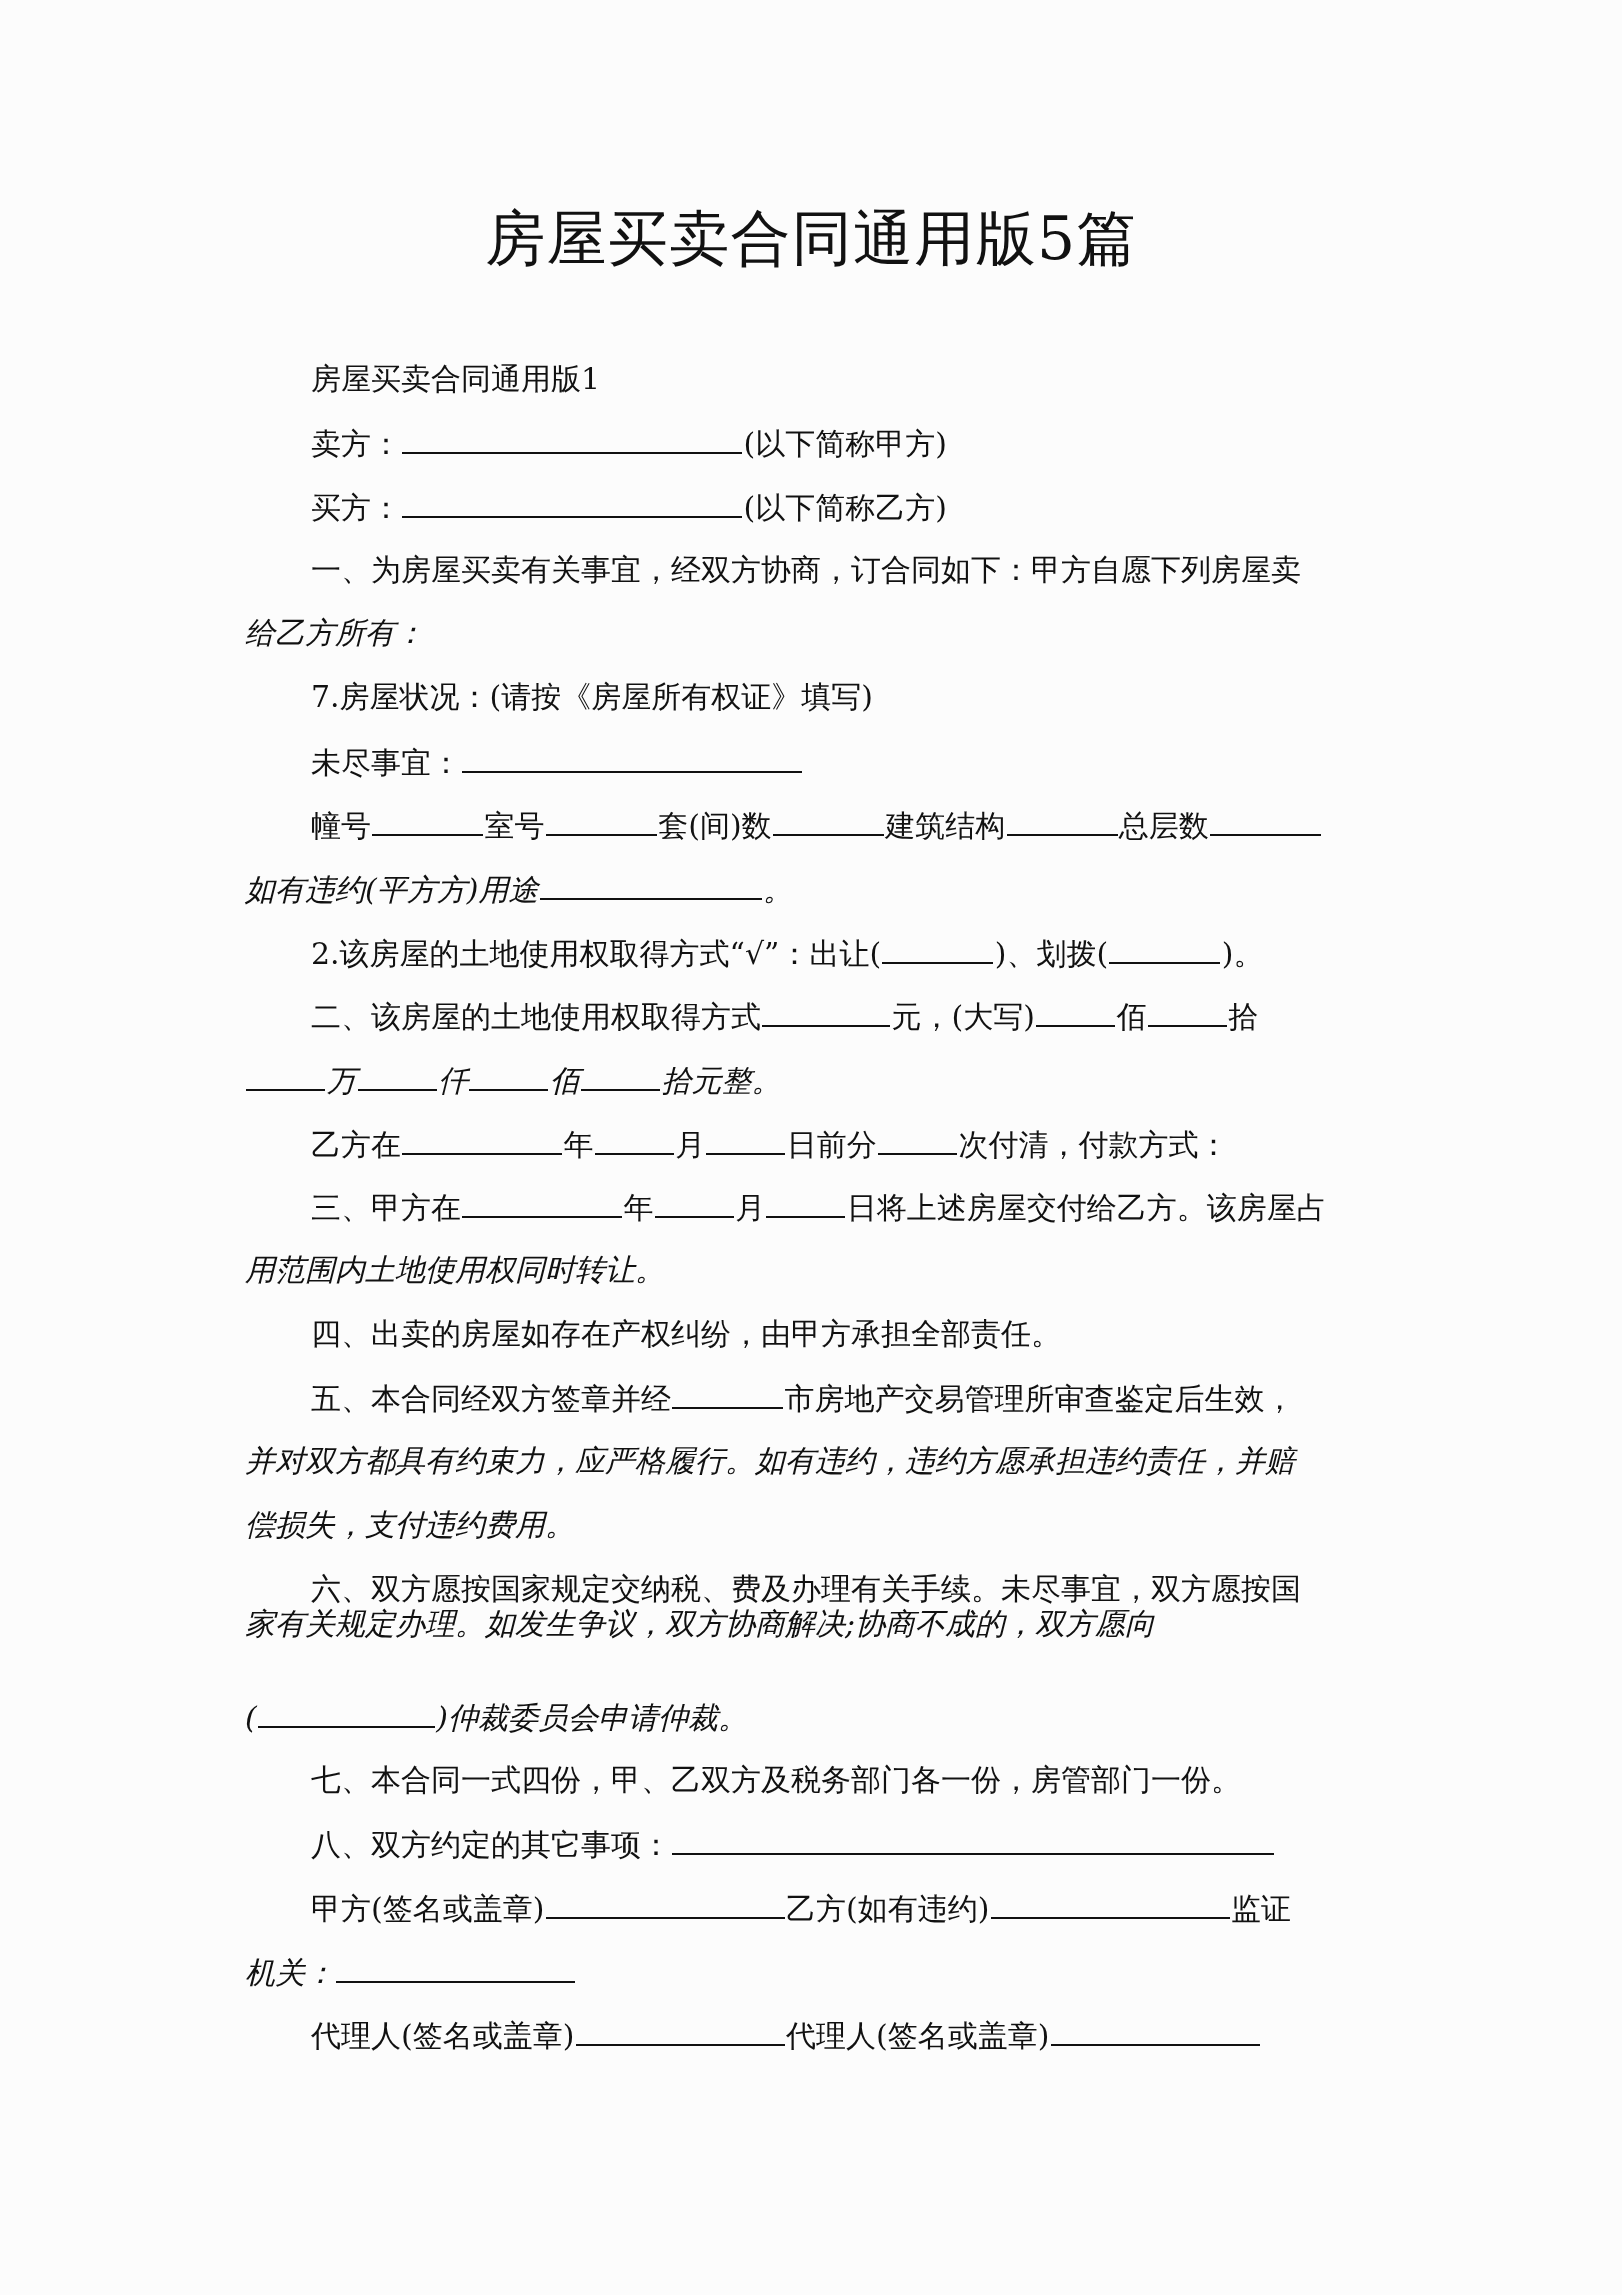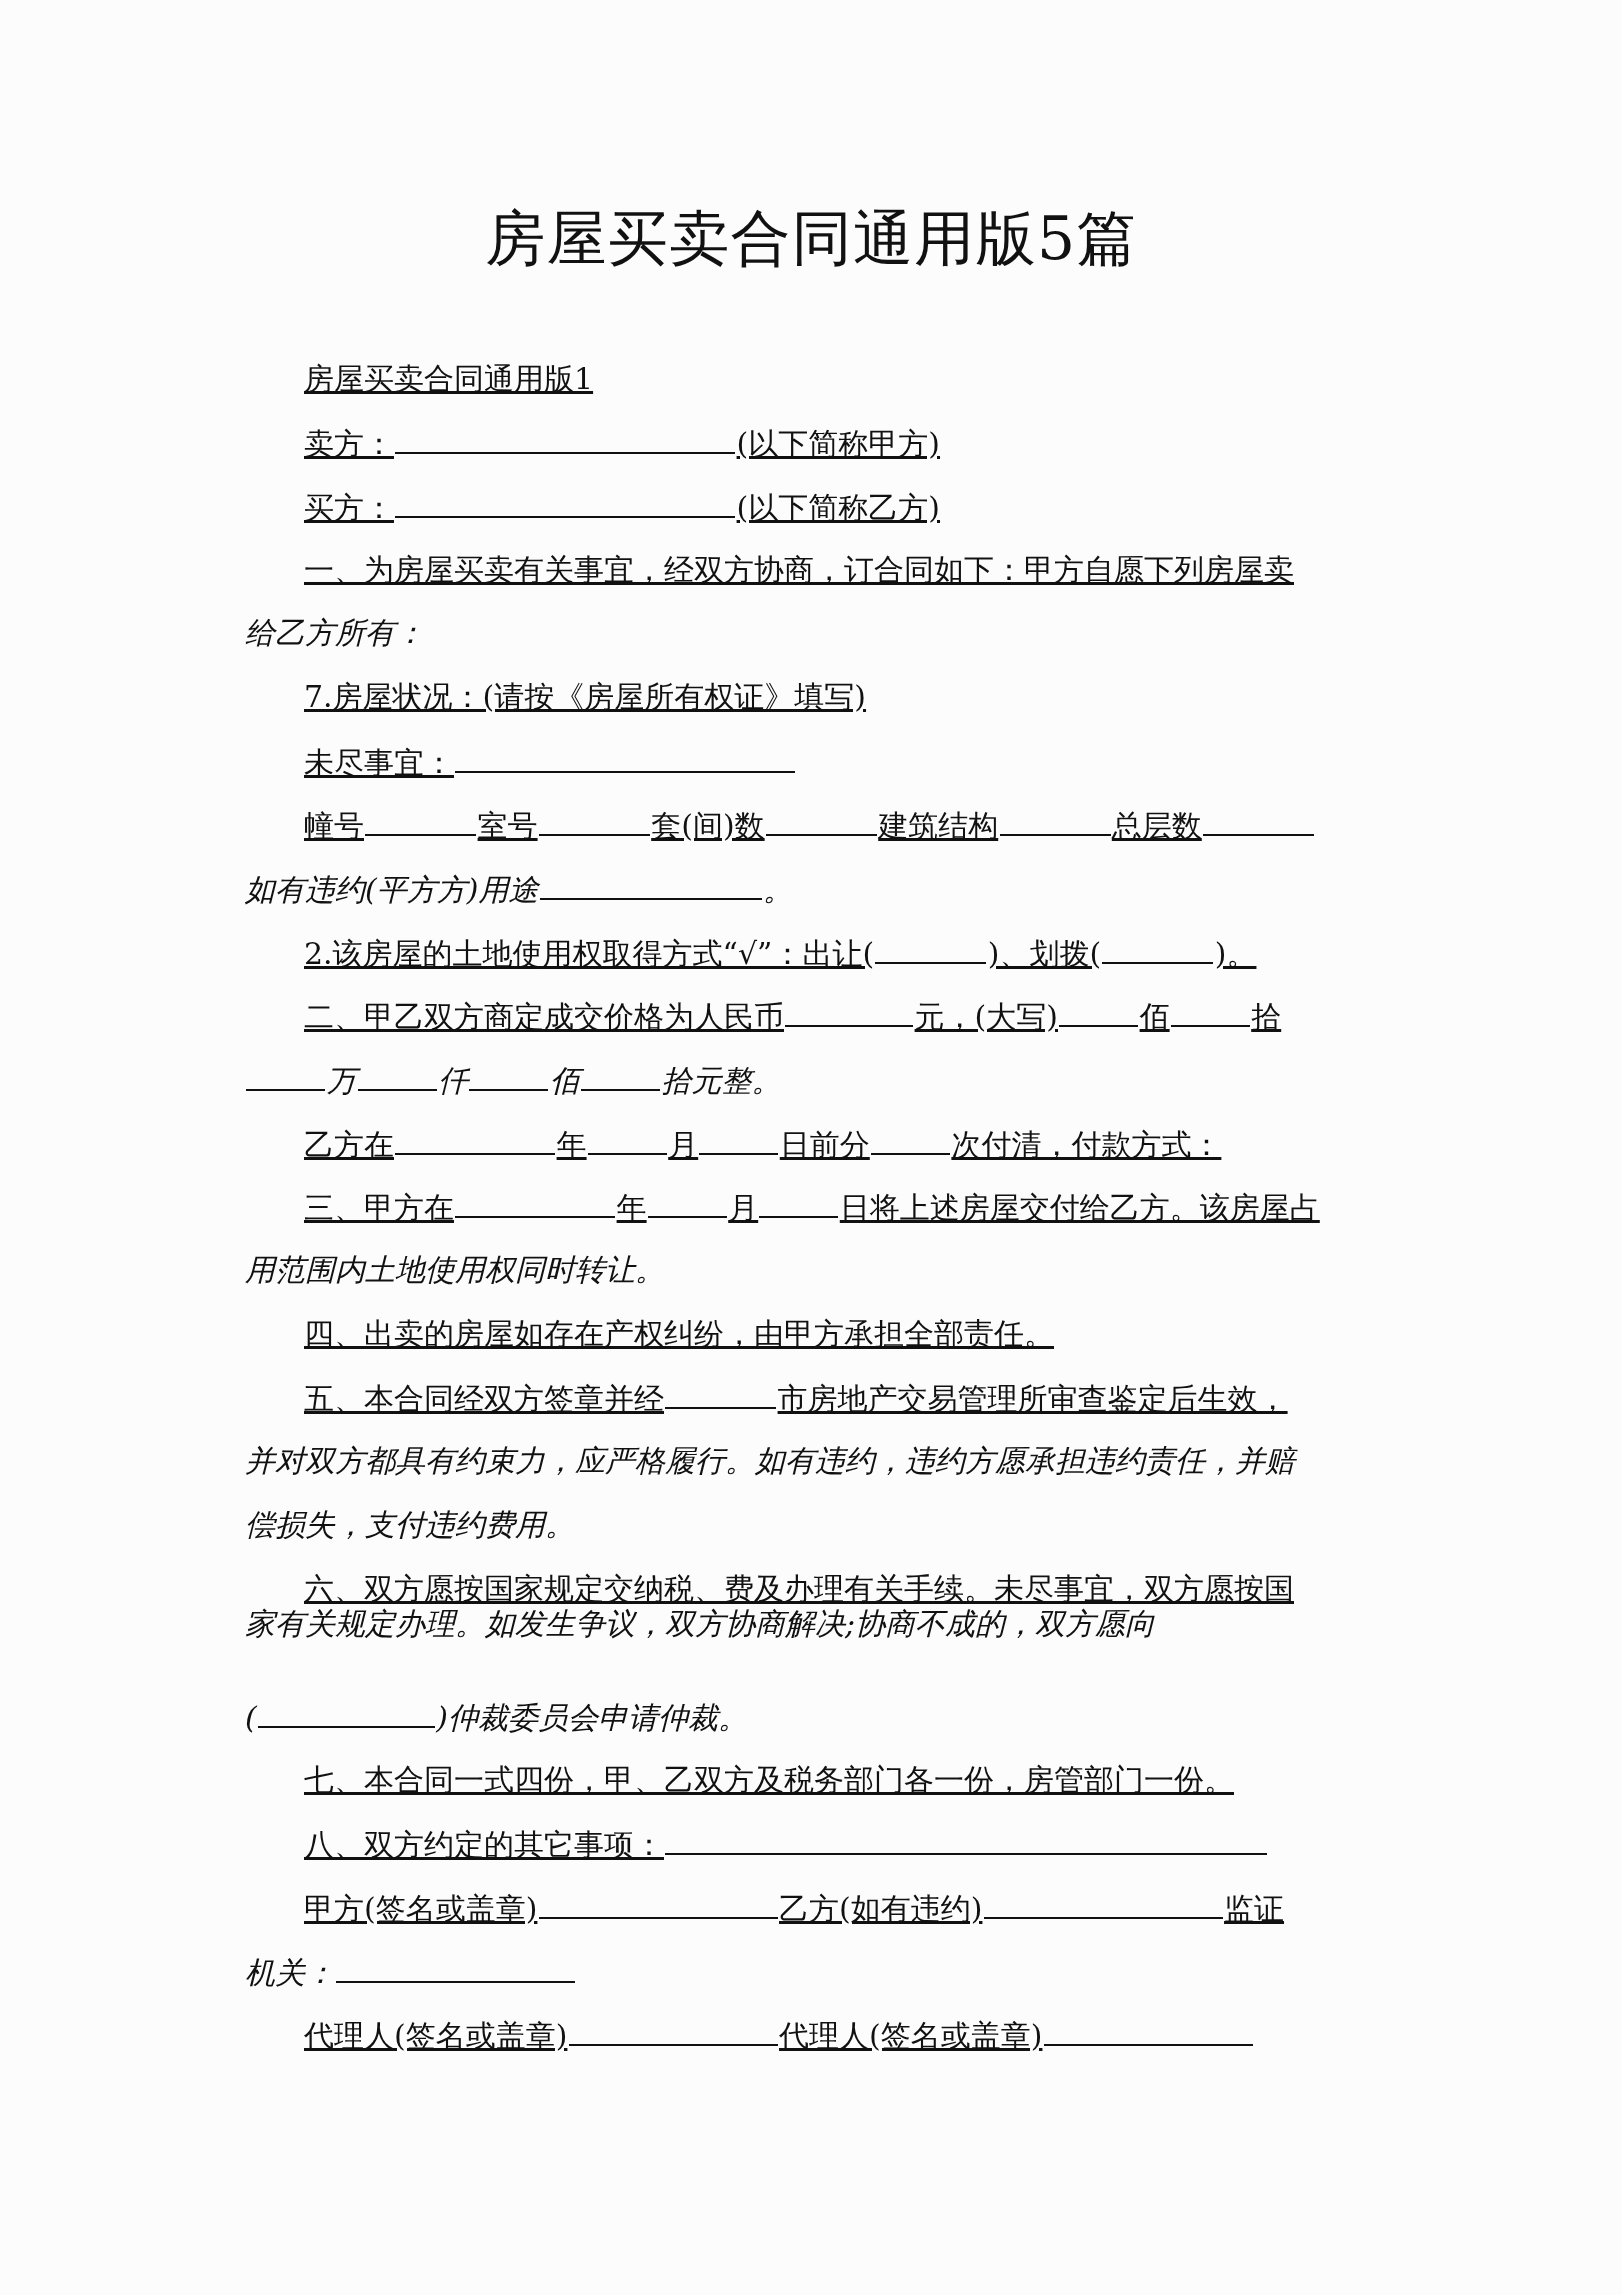--- a/index.html
+++ b/index.html
@@ -13,21 +13,21 @@
   }
   .title {
     position: absolute; left: 0; top: 196px; width: 1623px;
     text-align: center; font-size: 60px; line-height: 85px;
     letter-spacing: 1.3px;
   }
   .line {
     position: absolute; white-space: nowrap;
     font-size: 30px; line-height: 39px; height: 39px;
   }
-  .indent { left: 304px; text-decoration: underline; }
+  .indent { left: 311px; }
   .flush { left: 245px; font-style: italic; }
   .blank {
     display: inline-block; border-bottom: 2px solid #111;
     height: 30px; vertical-align: baseline; margin: 0 1.3px;
   }
 </style>
 </head>
 <body>
 
 <div class="title">房屋买卖合同通用版5篇</div>
@@ -57,21 +57,21 @@
 
 <div class="line flush" style="top:868px">
   <span>如有违约(平方方)用途</span><span class="blank" style="width:222px"></span><span>。</span>
 </div>
 
 <div class="line indent" style="top:932px">
   <span>2.该房屋的土地使用权取得方式“√”：出让(</span><span class="blank" style="width:111px"></span><span>)、划拨(</span><span class="blank" style="width:111px"></span><span>)。</span>
 </div>
 
 <div class="line indent" style="top:995px">
-  <span>二、甲乙双方商定成交价格为人民币</span><span class="blank" style="width:128px"></span><span>元，(大写)</span><span class="blank" style="width:79px"></span><span>佰</span><span class="blank" style="width:79px"></span><span>拾</span>
+  <span>二、该房屋的土地使用权取得方式</span><span class="blank" style="width:128px"></span><span>元，(大写)</span><span class="blank" style="width:79px"></span><span>佰</span><span class="blank" style="width:79px"></span><span>拾</span>
 </div>
 
 <div class="line flush" style="top:1059px">
   <span class="blank" style="width:79px"></span><span>万</span><span class="blank" style="width:79px"></span><span>仟</span><span class="blank" style="width:79px"></span><span>佰</span><span class="blank" style="width:79px"></span><span>拾元整。</span>
 </div>
 
 <div class="line indent" style="top:1123px">
   <span>乙方在</span><span class="blank" style="width:160px"></span><span>年</span><span class="blank" style="width:79px"></span><span>月</span><span class="blank" style="width:79px"></span><span>日前分</span><span class="blank" style="width:79px"></span><span>次付清，付款方式：</span>
 </div>
 

